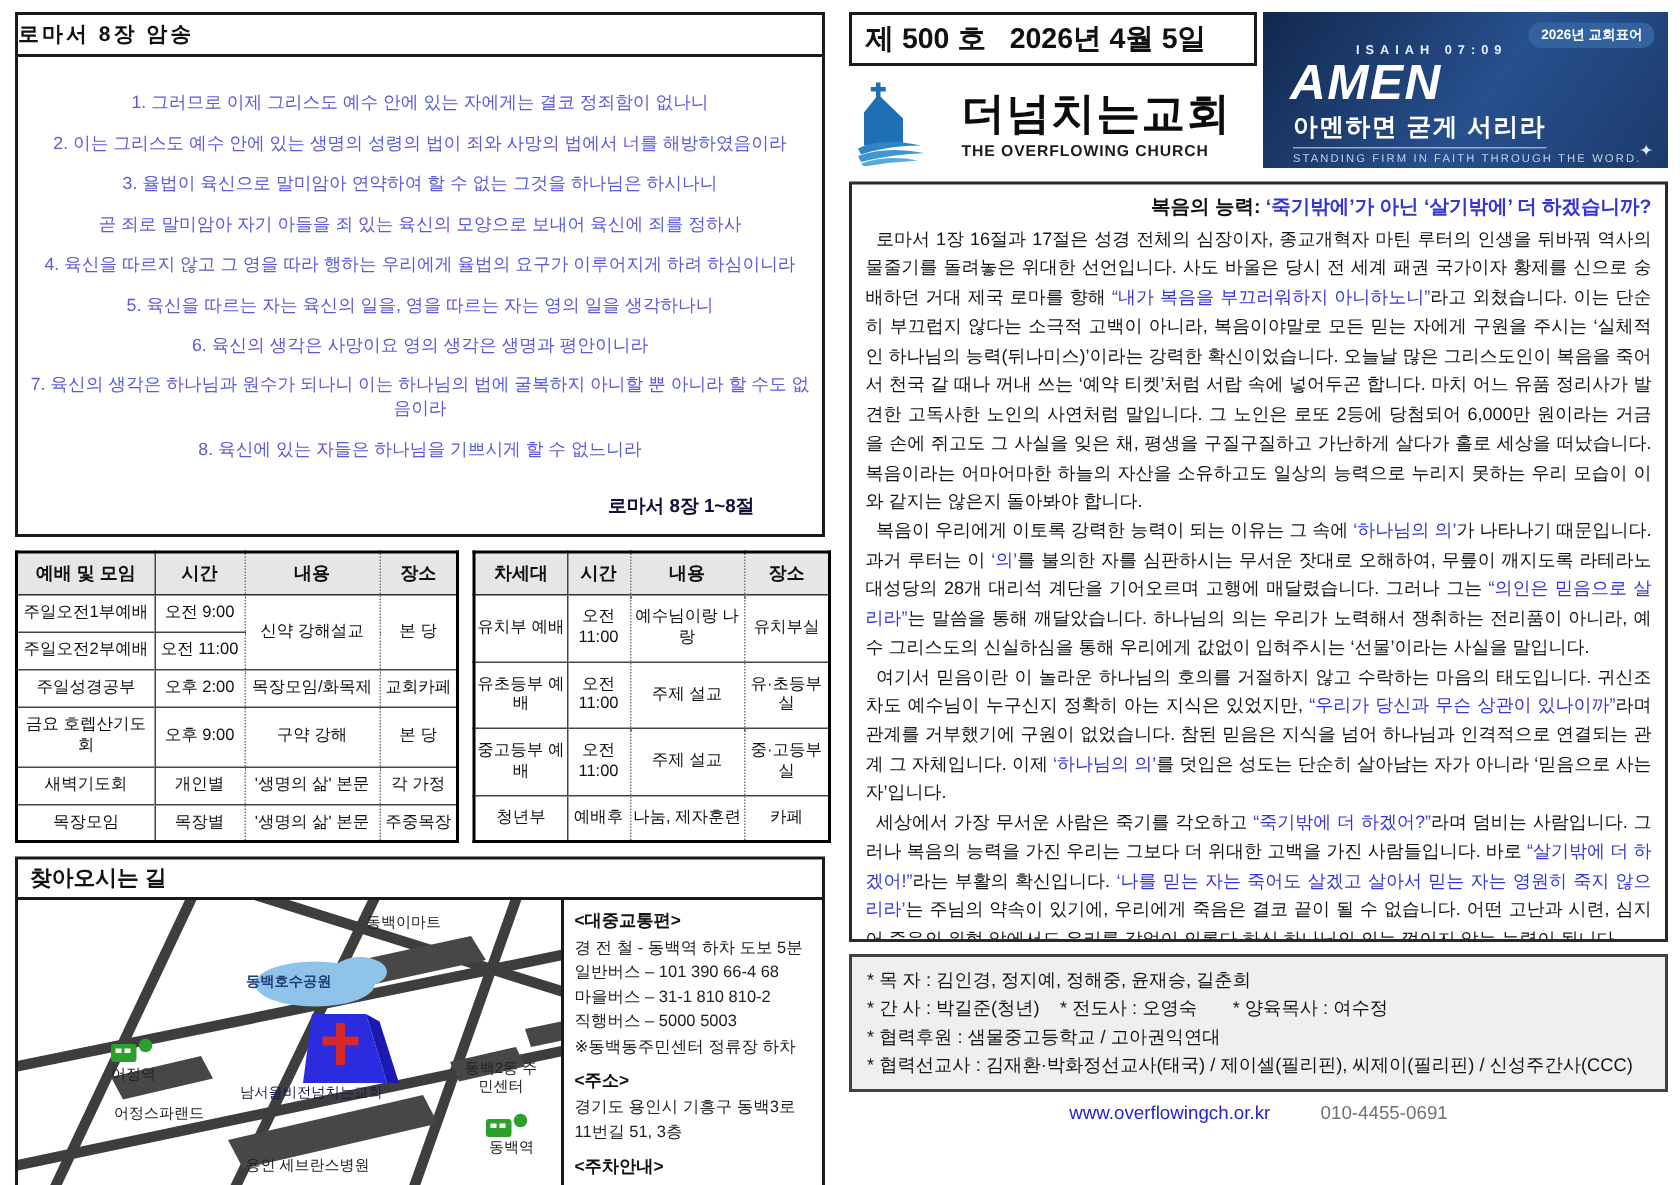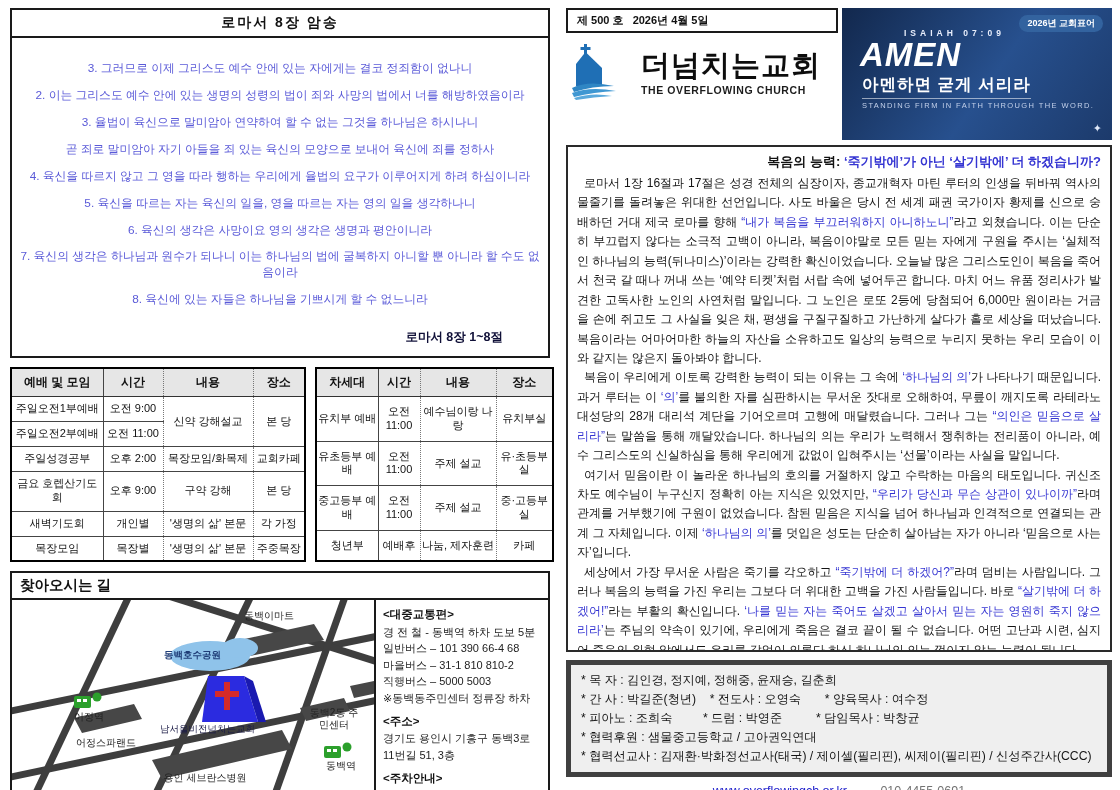--- a/index.html
+++ b/index.html
@@ -7,21 +7,21 @@
     width:1120px;height:790px;background:#ffffff;position:relative;
     font-family:"Liberation Sans","DejaVu Sans",sans-serif;color:#111;
     overflow:hidden;
   }
   .page{position:absolute;top:8px;}
   .page-left{left:10px;width:540px;}
   .page-right{left:566px;width:546px;}
 
   
   .memo-box{border:2px solid #1a1a1a;}
-  .memo-title{text-align:center;font-weight:bold;font-size:14px;padding:4px 0;border-bottom:2px solid #1a1a1a;letter-spacing:2px;}
+  .memo-title{text-align:left;font-weight:bold;font-size:14px;padding:4px 0;border-bottom:2px solid #1a1a1a;letter-spacing:2px;}
   .memo-body{padding:12px 6px 2px;}
   .verse-line{text-align:center;color:var(--verse-blue);font-size:11.8px;line-height:1.35;margin:11px 0;}
   .memo-ref{text-align:right;font-weight:bold;font-size:12.5px;color:#101038;padding:8px 45px 10px 0;}
 
   
   .tables-row{display:flex;gap:9px;margin-top:9px;}
   table.tbl{border-collapse:collapse;border:2px solid #000;table-layout:fixed;}
   .tbl th{background:#e6e6e6;font-size:12px;font-weight:bold;padding:5px 1px;border-bottom:1.5px solid #333;}
   .tbl td{font-size:11px;text-align:center;padding:4px 1px;border-top:1px solid #444;line-height:1.25;}
   .tbl-worship{width:294px;}
@@ -52,55 +52,55 @@
   .bldg{fill:var(--building-gray);}
   .lake{fill:var(--lake-blue);}
   .info-area{flex:1;padding:4px 7px;font-size:11px;line-height:1.5;color:#222;}
   .info-heading{font-weight:bold;font-size:11.5px;margin-top:7px;color:#111;}
   .info-heading:first-child{margin-top:2px;}
   .info-line{white-space:pre-wrap;}
 
   
   .rp-header{display:flex;gap:4px;align-items:flex-start;}
   .rp-header-left{width:272px;flex:none;}
-  .issue-box{border:2px solid #1a1a1a;font-size:11px;font-weight:600;padding:3px 9px;white-space:pre-wrap;}
+  .issue-box{border:2px solid #1a1a1a;font-size:19px;font-weight:600;padding:3px 9px;white-space:pre-wrap;}
   .logo-row{display:flex;align-items:center;gap:21px;padding:9px 0 0 2px;}
   .logo-text .logo-ko{font-size:29px;font-weight:800;color:#0d0d0d;line-height:1;letter-spacing:1px;}
   .logo-text .logo-en{font-size:10.5px;letter-spacing:0.6px;color:#1c1c1c;margin-top:4px;font-weight:600;}
-  .banner{flex:1;height:132px;background:linear-gradient(125deg,#12284d 0%,#27508e 55%,var(--banner-bg) 100%);color:#fff;position:relative;overflow:hidden;}
+  .banner{flex:1;height:104px;background:linear-gradient(125deg,#12284d 0%,#27508e 55%,var(--banner-bg) 100%);color:#fff;position:relative;overflow:hidden;}
   .banner-badge{position:absolute;top:7px;right:9px;background:#33639f;border-radius:9px;font-size:9px;padding:2px 8px;font-weight:700;color:#fff;}
   .banner-ref{font-size:8.5px;letter-spacing:4px;margin:20px 0 0 20px;font-weight:700;color:#e8eefc;padding-left:42px;}
   .banner-headline{font-size:33px;font-style:italic;font-weight:900;margin:0 0 0 18px;letter-spacing:1px;line-height:1.05;}
   .banner-subline{font-size:16.5px;margin:1px 0 0 20px;padding-bottom:2px;border-bottom:1px solid rgba(255,255,255,.55);display:inline-block;font-weight:600;letter-spacing:1px;}
   .banner-tagline{font-size:7.5px;letter-spacing:1.4px;margin:2px 0 0 20px;color:#c2d0ea;}
   .banner-cross{position:absolute;right:10px;bottom:5px;color:#dfe8f8;font-size:11px;}
 
   
   .article-box{border:2px solid #2a2a2a;margin-top:5px;padding:5px 9px 6px;height:492px;overflow:hidden;}
   .article-title{text-align:right;font-size:13px;font-weight:800;margin:1px 0 3px;}
   .article-title .blue{color:var(--highlight-blue);}
   .article-body p{margin:0;font-size:12px;line-height:1.62;text-align:justify;color:#141414;text-indent:7px;}
   .hl{color:var(--highlight-blue);}
 
   
-  .staff-box{border:5px solid #404040;background:#efefef;margin-top:8px;padding:6px 10px;}
+  .staff-box{border:2px solid #404040;background:#efefef;margin-top:8px;padding:6px 10px;}
   .staff-line{font-size:12.2px;line-height:1.55;white-space:pre-wrap;color:#141414;}
   .rp-footer{text-align:center;margin-top:7px;font-size:12.5px;}
   .site-link{color:var(--link-blue);}
   .phone{color:#737373;margin-left:30px;}
 </style>
 </head>
 <body>
 
 <div class="page page-left">
 
   <div class="memo-box">
     <div class="memo-title">로마서 8장 암송</div>
     <div class="memo-body">
-        <div class="verse-line">3. 그러므로 이제 그리스도 예수 안에 있는 자에게는 결코 정죄함이 없나니</div>
+        <div class="verse-line">1. 그러므로 이제 그리스도 예수 안에 있는 자에게는 결코 정죄함이 없나니</div>
         <div class="verse-line">2. 이는 그리스도 예수 안에 있는 생명의 성령의 법이 죄와 사망의 법에서 너를 해방하였음이라</div>
         <div class="verse-line">3. 율법이 육신으로 말미암아 연약하여 할 수 없는 그것을 하나님은 하시나니</div>
         <div class="verse-line">곧 죄로 말미암아 자기 아들을 죄 있는 육신의 모양으로 보내어 육신에 죄를 정하사</div>
         <div class="verse-line">4. 육신을 따르지 않고 그 영을 따라 행하는 우리에게 율법의 요구가 이루어지게 하려 하심이니라</div>
         <div class="verse-line">5. 육신을 따르는 자는 육신의 일을, 영을 따르는 자는 영의 일을 생각하나니</div>
         <div class="verse-line">6. 육신의 생각은 사망이요 영의 생각은 생명과 평안이니라</div>
         <div class="verse-line">7. 육신의 생각은 하나님과 원수가 되나니 이는 하나님의 법에 굴복하지 아니할 뿐 아니라 할 수도 없음이라</div>
         <div class="verse-line">8. 육신에 있는 자들은 하나님을 기쁘시게 할 수 없느니라</div>
       </div>
     <div class="memo-ref">로마서 8장 1~8절</div>
@@ -316,21 +316,20 @@
         <p><span>로마서 1장 16절과 17절은 성경 전체의 심장이자, 종교개혁자 마틴 루터의 인생을 뒤바꿔 역사의 물줄기를 돌려놓은 위대한 선언입니다. 사도 바울은 당시 전 세계 패권 국가이자 황제를 신으로 숭배하던 거대 제국 로마를 향해 </span><span class="hl">“내가 복음을 부끄러워하지 아니하노니”</span><span>라고 외쳤습니다. 이는 단순히 부끄럽지 않다는 소극적 고백이 아니라, 복음이야말로 모든 믿는 자에게 구원을 주시는 ‘실체적인 하나님의 능력(뒤나미스)’이라는 강력한 확신이었습니다. 오늘날 많은 그리스도인이 복음을 죽어서 천국 갈 때나 꺼내 쓰는 ‘예약 티켓’처럼 서랍 속에 넣어두곤 합니다. 마치 어느 유품 정리사가 발견한 고독사한 노인의 사연처럼 말입니다. 그 노인은 로또 2등에 당첨되어 6,000만 원이라는 거금을 손에 쥐고도 그 사실을 잊은 채, 평생을 구질구질하고 가난하게 살다가 홀로 세상을 떠났습니다. 복음이라는 어마어마한 하늘의 자산을 소유하고도 일상의 능력으로 누리지 못하는 우리 모습이 이와 같지는 않은지 돌아봐야 합니다.</span></p>
         <p><span>복음이 우리에게 이토록 강력한 능력이 되는 이유는 그 속에 </span><span class="hl">‘하나님의 의’</span><span>가 나타나기 때문입니다. 과거 루터는 이 </span><span class="hl">‘의’</span><span>를 불의한 자를 심판하시는 무서운 잣대로 오해하여, 무릎이 깨지도록 라테라노 대성당의 28개 대리석 계단을 기어오르며 고행에 매달렸습니다. 그러나 그는 </span><span class="hl">“의인은 믿음으로 살리라”</span><span>는 말씀을 통해 깨달았습니다. 하나님의 의는 우리가 노력해서 쟁취하는 전리품이 아니라, 예수 그리스도의 신실하심을 통해 우리에게 값없이 입혀주시는 ‘선물’이라는 사실을 말입니다.</span></p>
         <p><span>여기서 믿음이란 이 놀라운 하나님의 호의를 거절하지 않고 수락하는 마음의 태도입니다. 귀신조차도 예수님이 누구신지 정확히 아는 지식은 있었지만, </span><span class="hl">“우리가 당신과 무슨 상관이 있나이까”</span><span>라며 관계를 거부했기에 구원이 없었습니다. 참된 믿음은 지식을 넘어 하나님과 인격적으로 연결되는 관계 그 자체입니다. 이제 </span><span class="hl">‘하나님의 의’</span><span>를 덧입은 성도는 단순히 살아남는 자가 아니라 ‘믿음으로 사는 자’입니다.</span></p>
         <p><span>세상에서 가장 무서운 사람은 죽기를 각오하고 </span><span class="hl">“죽기밖에 더 하겠어?”</span><span>라며 덤비는 사람입니다. 그러나 복음의 능력을 가진 우리는 그보다 더 위대한 고백을 가진 사람들입니다. 바로 </span><span class="hl">“살기밖에 더 하겠어!”</span><span>라는 부활의 확신입니다. </span><span class="hl">‘나를 믿는 자는 죽어도 살겠고 살아서 믿는 자는 영원히 죽지 않으리라’</span><span>는 주님의 약속이 있기에, 우리에게 죽음은 결코 끝이 될 수 없습니다. 어떤 고난과 시련, 심지어 죽음의 위협 앞에서도 우리를 값없이 의롭다 하신 하나님의 의는 꺾이지 않는 능력이 됩니다.</span></p>
       </div>
   </div>
 
   <div class="staff-box">
       <div class="staff-line">* 목 자 : 김인경, 정지예, 정해중, 윤재승, 길춘희</div>
       <div class="staff-line">* 간 사 : 박길준(청년)    * 전도사 : 오영숙       * 양육목사 : 여수정</div>
-      <div class="staff-line">* 피아노 : 조희숙         * 드럼 : 박영준          * 담임목사 : 박창균</div>
       <div class="staff-line">* 협력후원 : 샘물중고등학교 / 고아권익연대</div>
       <div class="staff-line">* 협력선교사 : 김재환·박화정선교사(태국) / 제이셀(필리핀), 씨제이(필리핀) / 신성주간사(CCC)</div>
     </div>
 
   <div class="rp-footer">
     <span class="site-link">www.overflowingch.or.kr</span>
     <span class="phone">010-4455-0691</span>
   </div>
 </div>
 

